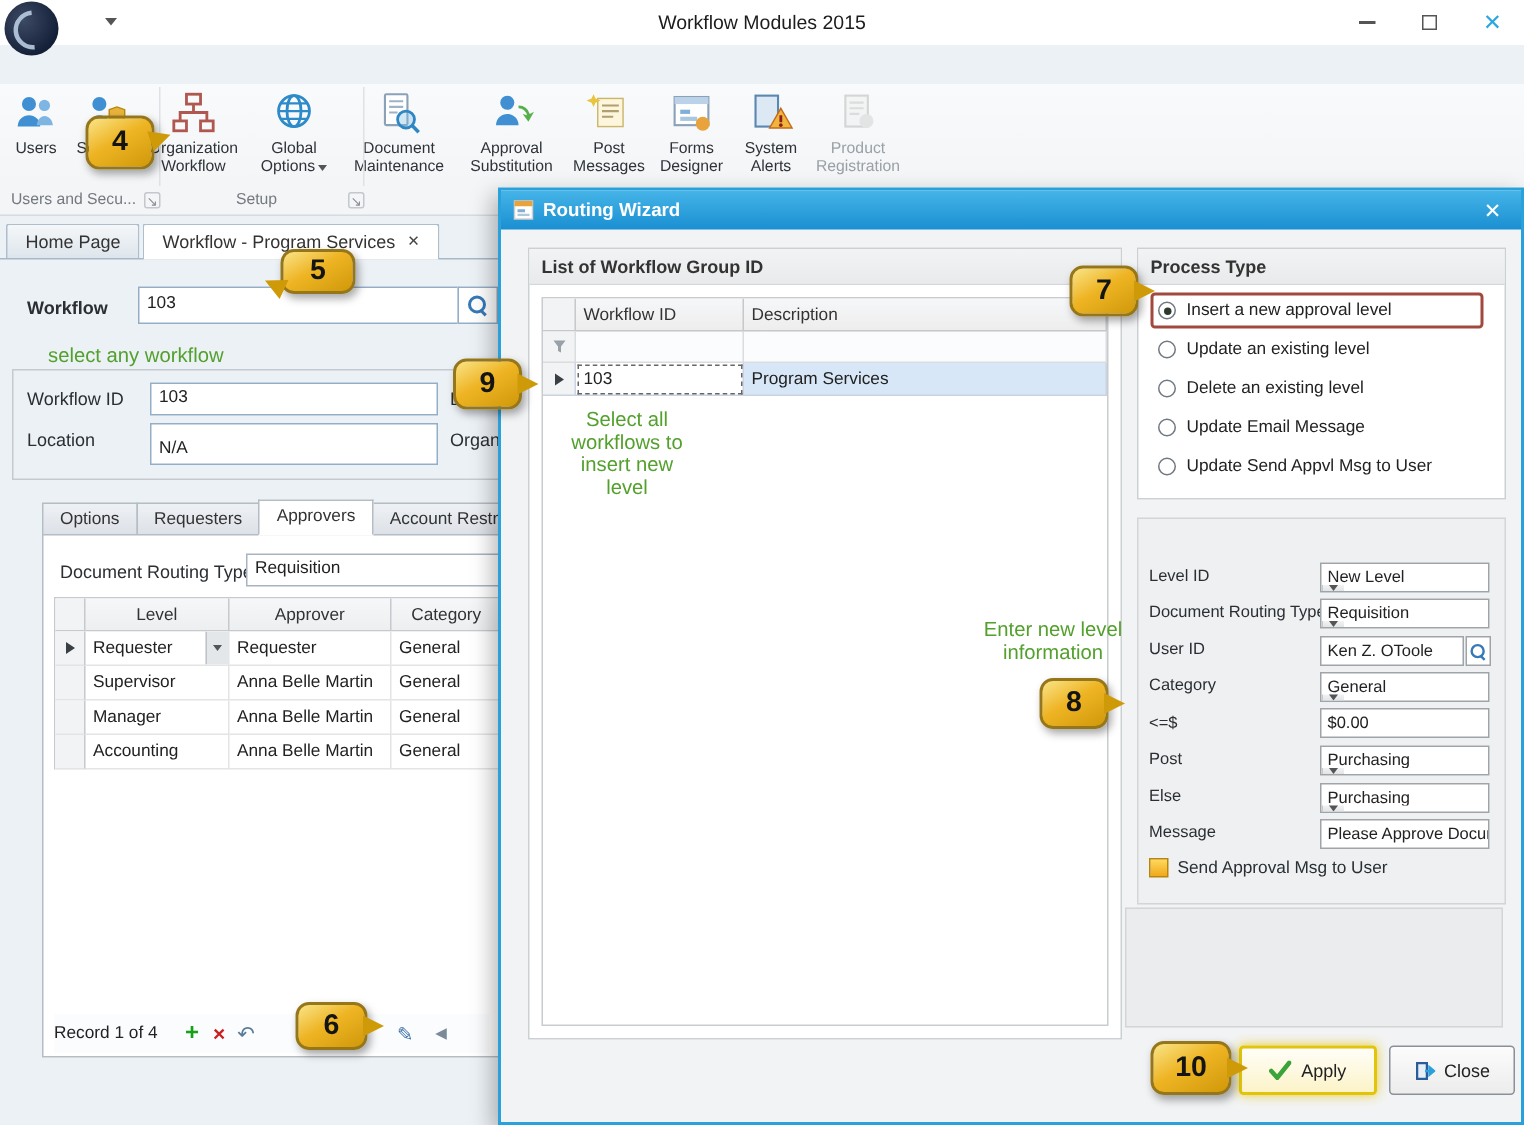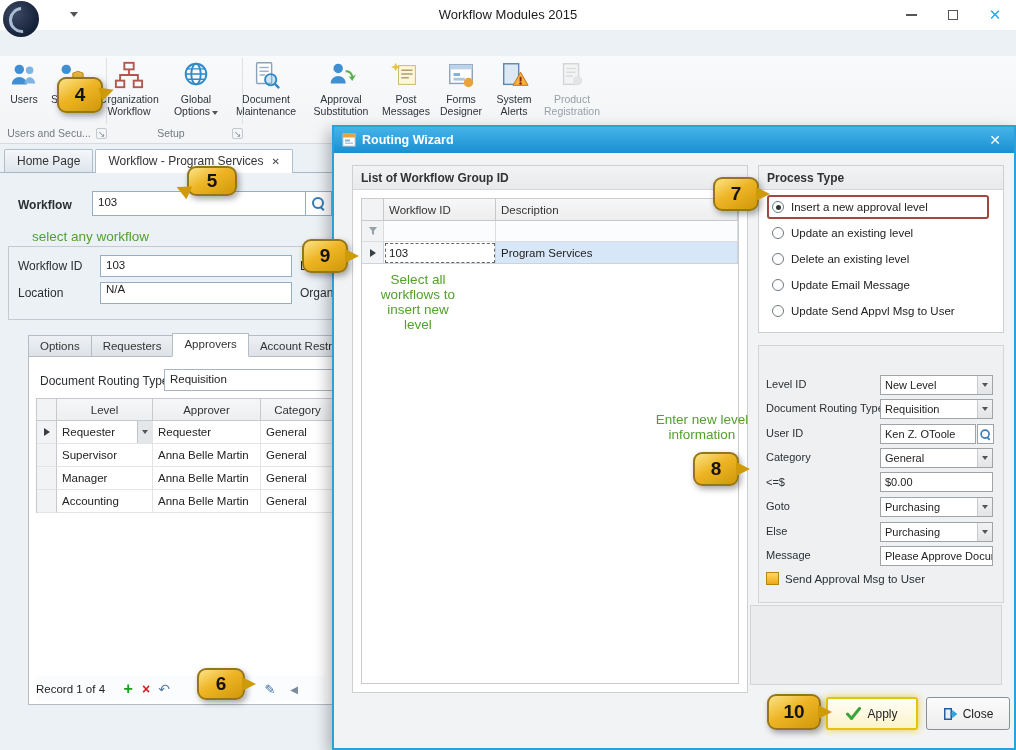--- a/index.html
+++ b/index.html
@@ -105,21 +105,21 @@
   .dc-wid { width:112px; } .dc-desc { flex:1; }
   .focus-cell { outline:1px dashed #666; outline-offset:-2px; background:#fff; }
 
   .popt { display:flex; align-items:center; gap:7px; height:26px; font-size:11.5px; color:#222; padding-left:5px; }
   .popt.hl { border:2px solid #a2493f; border-radius:3px; padding-left:3px; height:24px; margin:1px 6px 1px 0; }
   .radio { width:12px; height:12px; min-width:12px; border:1px solid #707880; border-radius:50%; background:#fff; position:relative; }
   .radio.sel::after { content:""; position:absolute; left:2.5px; top:2.5px; width:5px; height:5px; background:#2f3a2f; border-radius:50%; }
 
   .formbox { position:absolute; left:424px; top:218px; width:246px; height:258px; background:#eef0f1; border:1px solid #d3d5d7; }
   .frow-lbl { position:absolute; left:7px; font-size:11px; color:#2b2f33; white-space:nowrap; }
-  .ctrl { position:absolute; left:121px; width:113px; height:20px; background:#fff; border:1px solid #9fa4a9; display:flex; overflow:hidden; }
+  .ctrl { position:absolute; left:121px; width:113px; height:20px; background:#fff; border:1px solid #9fa4a9; display:flex; overflow:hidden;flex-direction:column; }
   .ctrl .val { flex:1; font-size:11px; padding:3px 4px; white-space:nowrap; overflow:hidden; }
   .ctrl .drop { width:15px; border-left:1px solid #c8cacc; background:linear-gradient(#f2f3f4,#e2e4e6); display:flex; align-items:center; justify-content:center; }
   .ctrl.lookup { width:96px; }
   .lkbtn { position:absolute; left:218px; width:17px; height:20px; background:#fff; border:1px solid #9fa4a9; display:flex; align-items:center; justify-content:center; }
   .mag.small { transform:scale(.8); }
   .cbx { position:absolute; left:7px; width:13px; height:13px; background:linear-gradient(#ffd95e,#f0a81a); border:1px solid #b8860b; }
   .cbx-lbl { position:absolute; left:26px; font-size:11.5px; color:#2b2f33; white-space:nowrap; }
   .emptybox { position:absolute; left:416px; top:478px; width:252px; height:80px; background:#ebeced; border:1px solid #d3d5d7; }
 
   .btn { position:absolute; height:33px; border-radius:3px; display:flex; align-items:center; justify-content:center; gap:6px; font-size:12px; color:#222; }
@@ -287,21 +287,21 @@
   <div class="searchbtn" style="left:305px; top:191px; width:27px; height:25px;">
       <span class="mag"></span>
     </div>
   <div class="hint" style="left:32px; top:221px;margin-top:8px;">select any workflow</div>
 
   <div class="groupbox" style="left:8px; top:246px; width:700px; height:74px;"></div>
   <div class="lbl" style="left:18px; top:259px;">Workflow ID</div>
   <div class="tbox" style="left:100px; top:255px; width:192px; height:22px; padding-top:3px;">103</div>
   <div class="lbl" style="left:300px; top:259px;">Descrip</div>
   <div class="lbl" style="left:18px; top:286px;">Location</div>
-  <div class="tbox" style="left:100px; top:282px; width:192px; height:22px; padding-top:0;">N/A</div>
+  <div class="tbox" style="left:100px; top:282px; width:192px; height:28px; padding-top:10px;">N/A</div>
   <div class="lbl" style="left:300px; top:286px;">Organizatio</div>
 
   <div class="ftab-row">
     <div class="ftab">Options</div>
     <div class="ftab">Requesters</div>
     <div class="ftab active">Approvers</div>
     <div class="ftab">Account Restrictions</div>
   </div>
   <div class="panel"></div>
 
@@ -466,21 +466,21 @@
         <span class="drop">
             <span class="tri-d"></span>
           </span>
       </div>
 
       <span class="frow-lbl" style="top:130px;">&lt;=$</span>
       <div class="ctrl" style="top:126px;">
         <span class="val">$0.00</span>
       </div>
 
-      <span class="frow-lbl" style="top:154px;">Goto</span>
+      <span class="frow-lbl" style="top:154px;">Post</span>
       <div class="ctrl" style="top:151px;">
         <span class="val">Purchasing</span>
         <span class="drop">
             <span class="tri-d"></span>
           </span>
       </div>
 
       <span class="frow-lbl" style="top:179px;">Else</span>
       <div class="ctrl" style="top:176px;">
         <span class="val">Purchasing</span>

